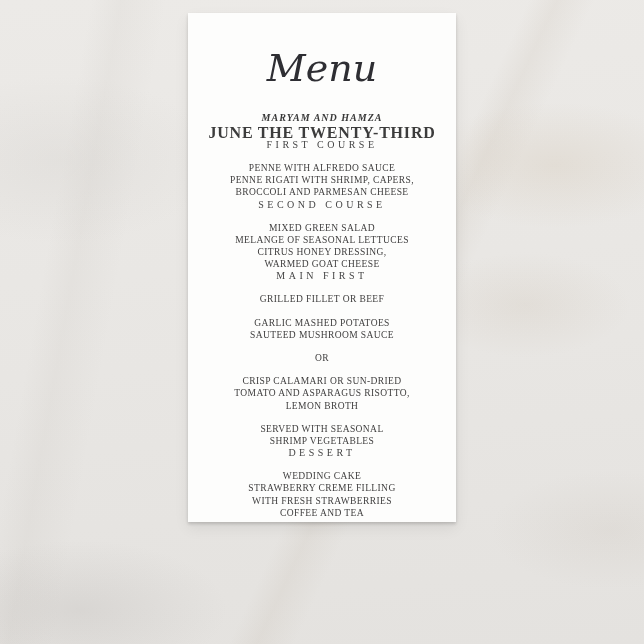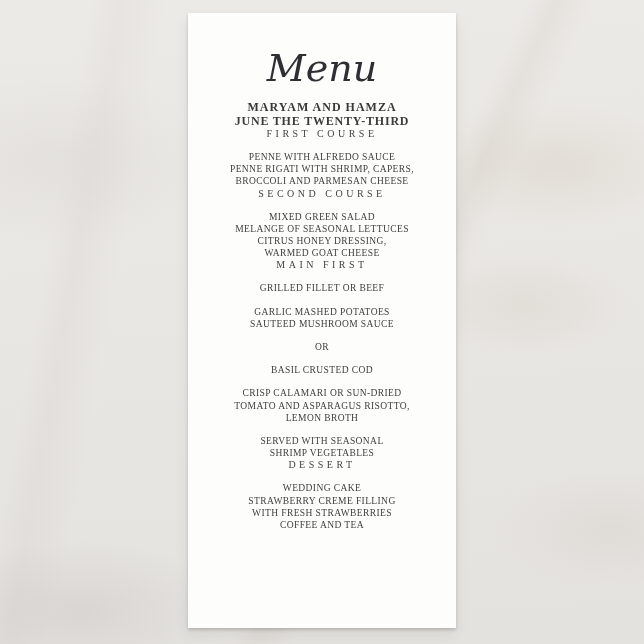--- a/index.html
+++ b/index.html
@@ -29,50 +29,51 @@
       linear-gradient(100deg, transparent 12%, rgba(160,152,142,0.07) 16%, transparent 22%),
       linear-gradient(176deg, #eceae7 0%, #e8e6e3 55%, #e4e2df 100%);
   }
 
   
   .card {
     position: absolute;
     left: 188px;
     top: 13px;
     width: 268px;
-    height: 615px;
+    height: 509px;
     background: #fdfdfc;
     box-shadow: 0 2px 3px rgba(0,0,0,0.16), 0 6px 14px rgba(0,0,0,0.07);
     text-align: center;
     color: #3f3e3e;
   }
 
   .menu-title {
     margin-top: 33px;
     font-family: "DejaVu Serif", serif;
     font-style: italic;
     font-size: 38px;
     line-height: 44px;
     color: #2e2e33;
     letter-spacing: 0px;
   }
 
   .couple {
-    margin-top: 10px;
+    margin-top: 21px;
     font-weight: bold;
-    font-size: 12px;
+    font-size: 10px;
     line-height: 14px;
     letter-spacing: 1px;
     color: #383838;
+    font-style: italic;
   }
 
   .date {
     margin-top: 1px;
     font-weight: bold;
-    font-size: 12px;
+    font-size: 16px;
     line-height: 13px;
     letter-spacing: 0.8px;
     color: #3c3c3c;
   }
 
   .section-heading {
     font-size: 10px;
     line-height: 12px;
     letter-spacing: 3.5px;
     color: #454545;
@@ -131,23 +132,20 @@
               <div class="line">GRILLED FILLET OR BEEF</div>
             </div>
             <div class="group">
               <div class="line">GARLIC MASHED POTATOES</div>
               <div class="line">SAUTEED MUSHROOM SAUCE</div>
             </div>
             <div class="group">
               <div class="line">OR</div>
             </div>
             <div class="group">
-              <div class="line">BASIL CRUSTED COD</div>
-            </div>
-            <div class="group">
               <div class="line">CRISP CALAMARI OR SUN-DRIED</div>
               <div class="line">TOMATO AND ASPARAGUS RISOTTO,</div>
               <div class="line">LEMON BROTH</div>
             </div>
             <div class="group">
               <div class="line">SERVED WITH SEASONAL</div>
               <div class="line">SHRIMP VEGETABLES</div>
             </div>
           </div>
   </div>

